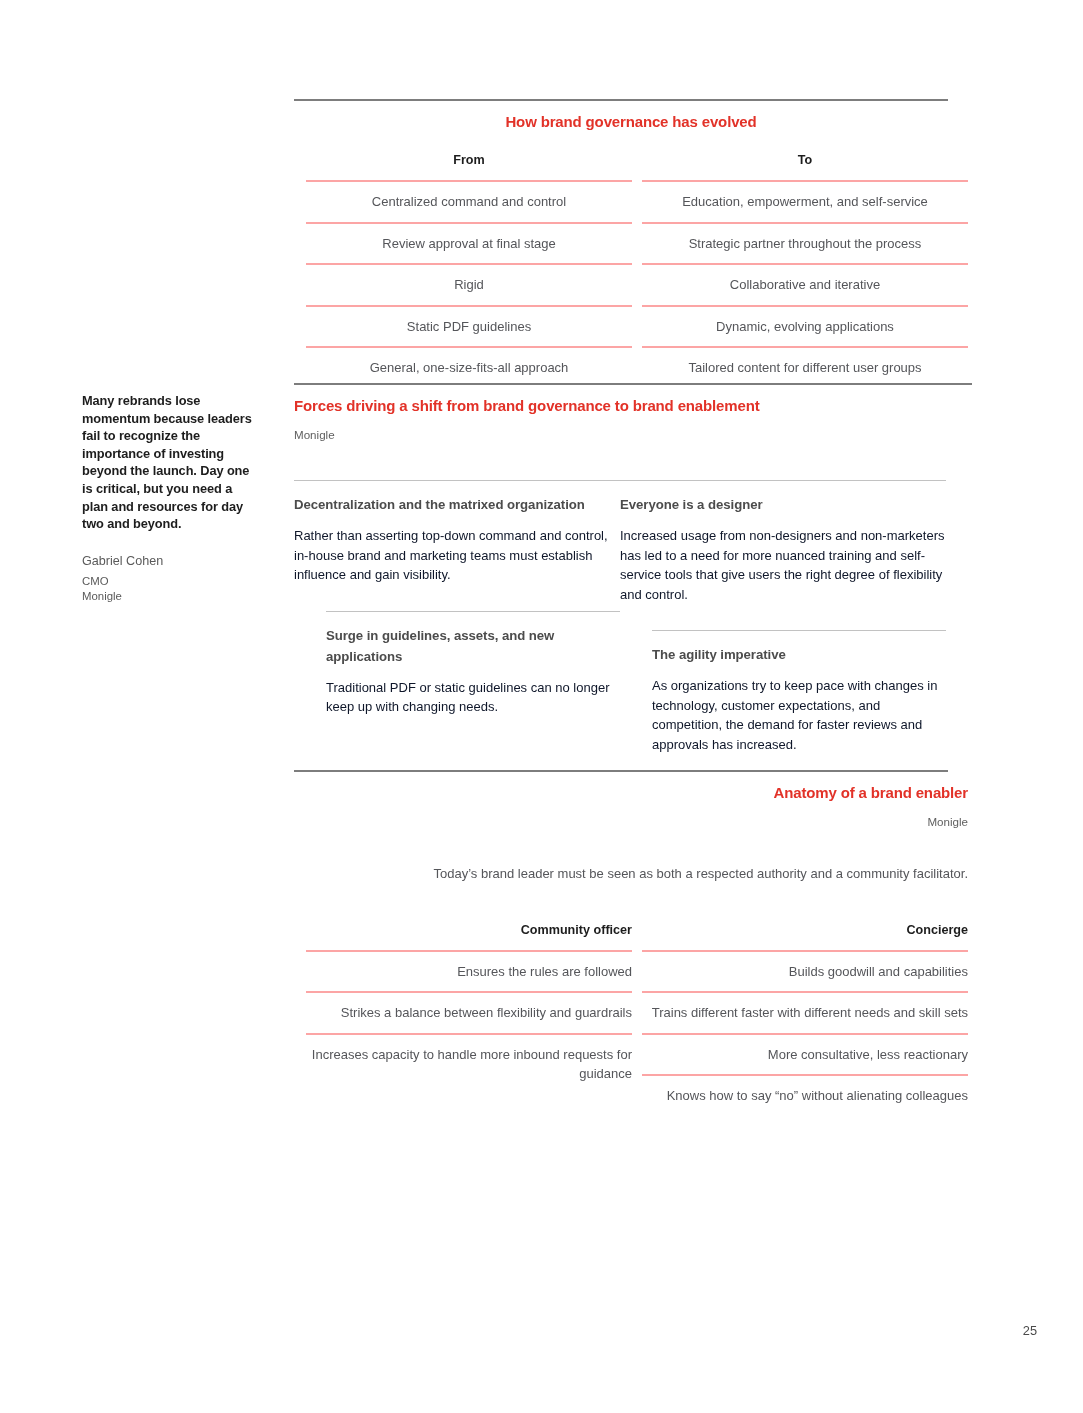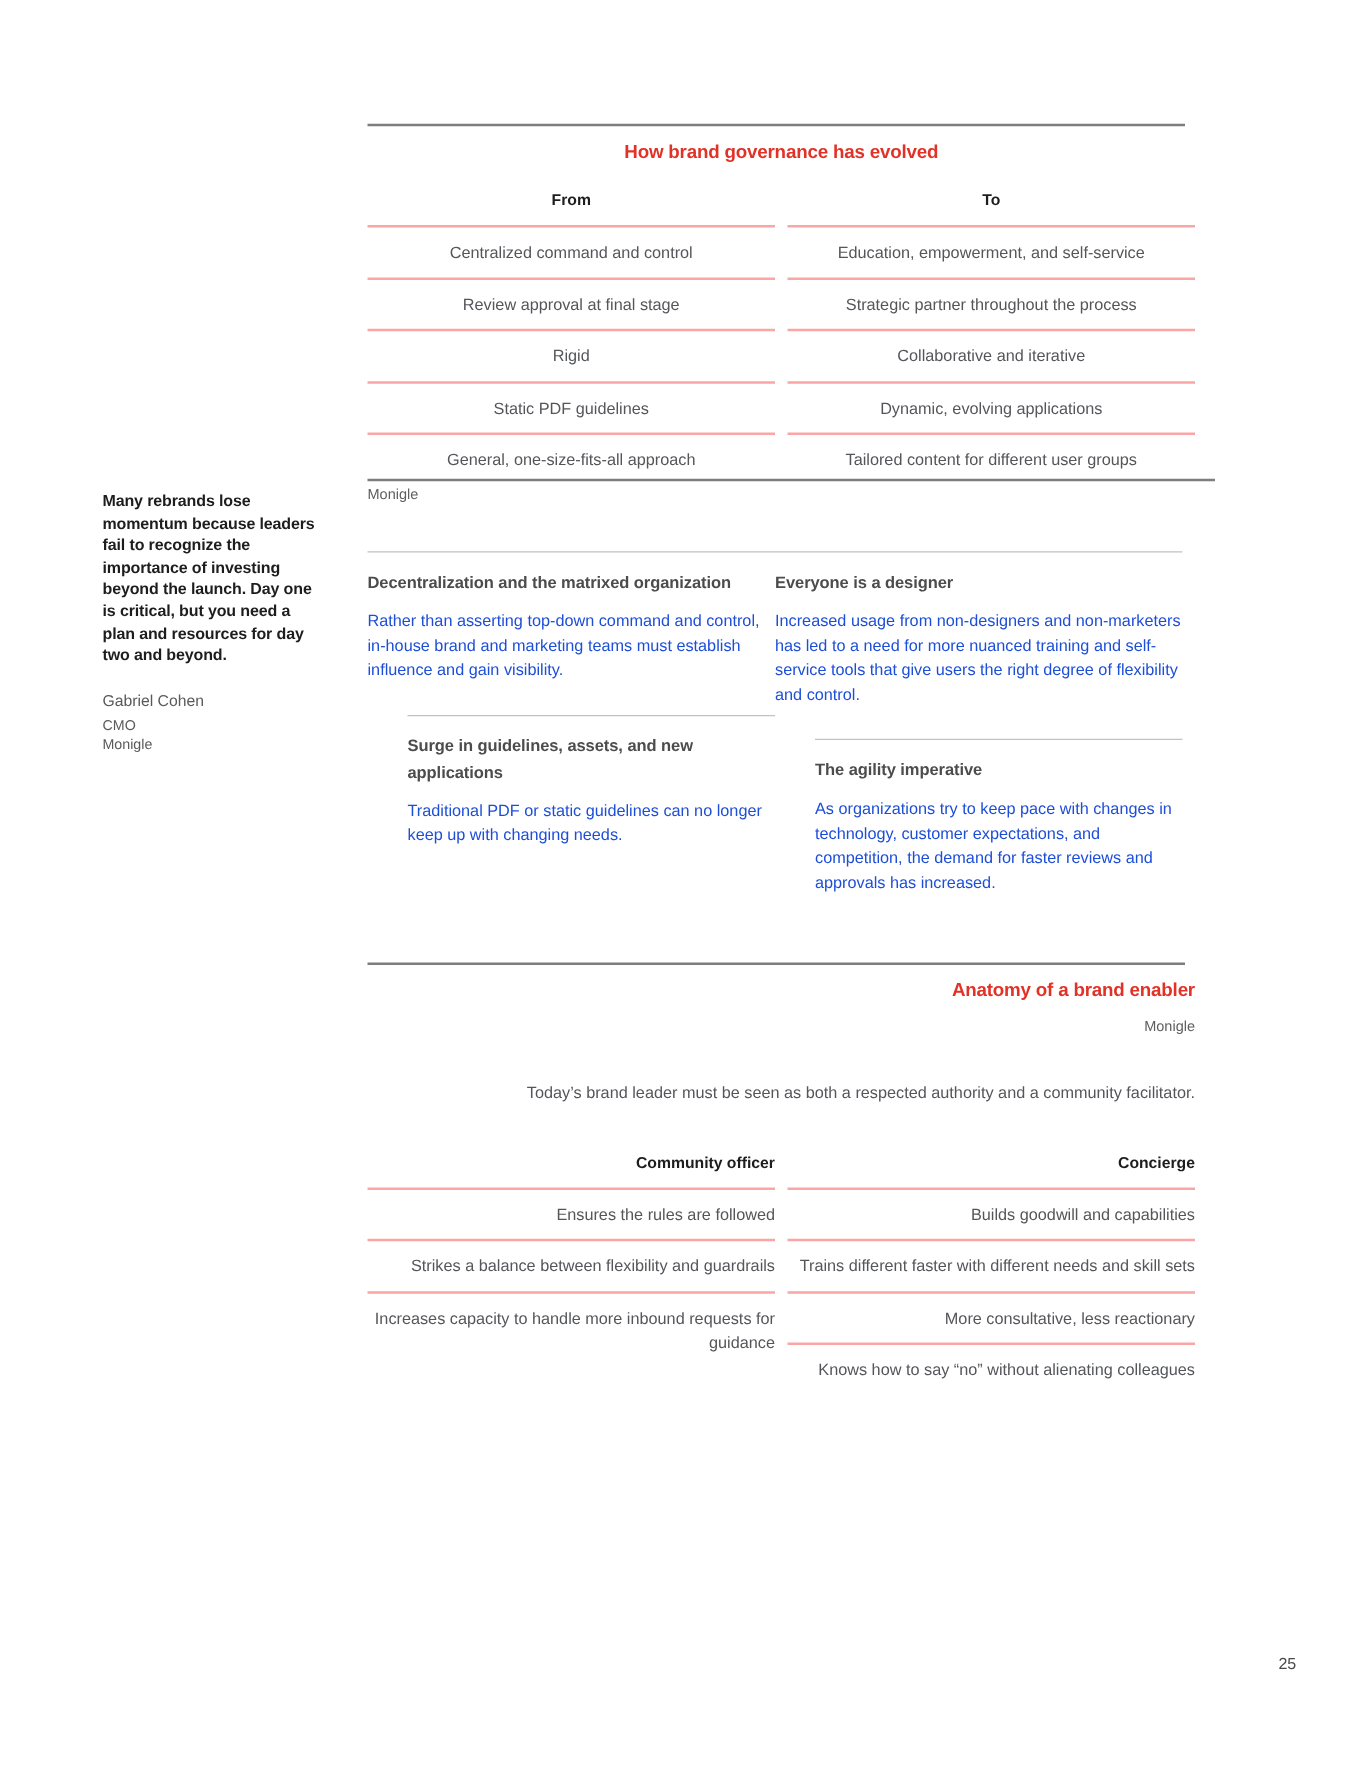--- a/index.html
+++ b/index.html
@@ -81,20 +81,21 @@
     font-size: 11.6px;
     color: #5f5f5f;
     margin-top: 3px;
     line-height: 15px;
   }
 
   
   .tbl {
     display: flex;
     gap: 10px;
+    margin-left: 12px;
   }
   .tbl .col { width: 326px; }
 
   .col-head {
     font-size: 12.6px;
     font-weight: bold;
     color: #1d1d1d;
     padding-bottom: 11px;
     line-height: 17px;
   }
@@ -119,21 +120,21 @@
   .card-title {
     font-size: 13.2px;
     font-weight: bold;
     color: #4c4c4c;
     line-height: 21px;
     letter-spacing: -0.05px;
   }
   .card-body {
     margin-top: 11px;
     font-size: 13px;
-    color: #1d4ed8;
+    color: #0f172a;
     line-height: 19.5px;
   }
 
   .lede {
     font-size: 13px;
     color: #55565a;
     line-height: 19.5px;
   }
 
   .page-number {
@@ -182,20 +183,21 @@
           <div class="cell">Collaborative and iterative</div>
           <div class="cell">Dynamic, evolving applications</div>
           <div class="cell">Tailored content for different user groups</div>
         </div>
 
       </div>
     </section>
 
     <section class="section" style="top:383px;">
       <div class="section-rule wide"></div>
+      <h2 class="section-title">Forces driving a shift from brand governance to brand enablement</h2>
       <div class="section-sub">Monigle</div>
 
       <div class="cards" style="margin-top:38px;">
 
         <div class="col">
           <div class="card">
             <div class="card-title">Decentralization and the matrixed organization</div>
             <div class="card-body">Rather than asserting top-down command and control, in-house brand and marketing teams must establish influence and gain visibility.</div>
           </div>
           <div class="card">

